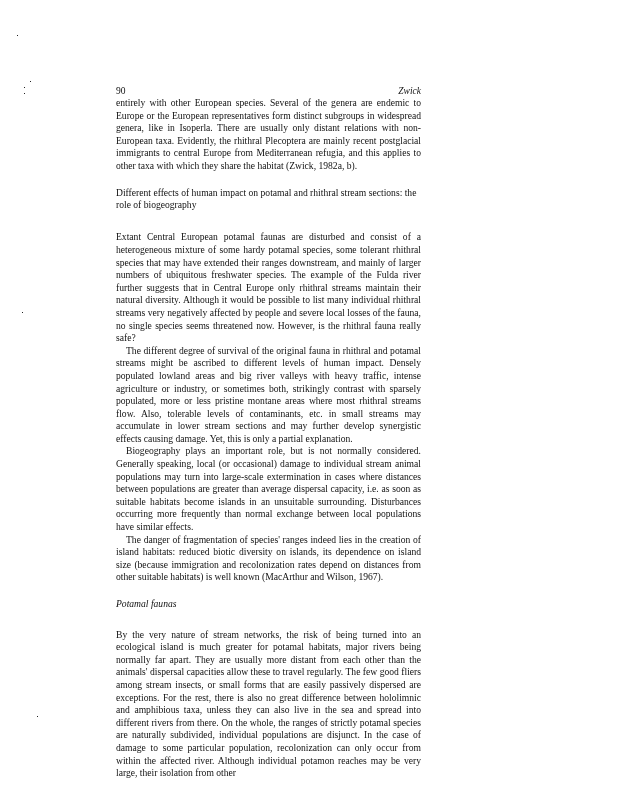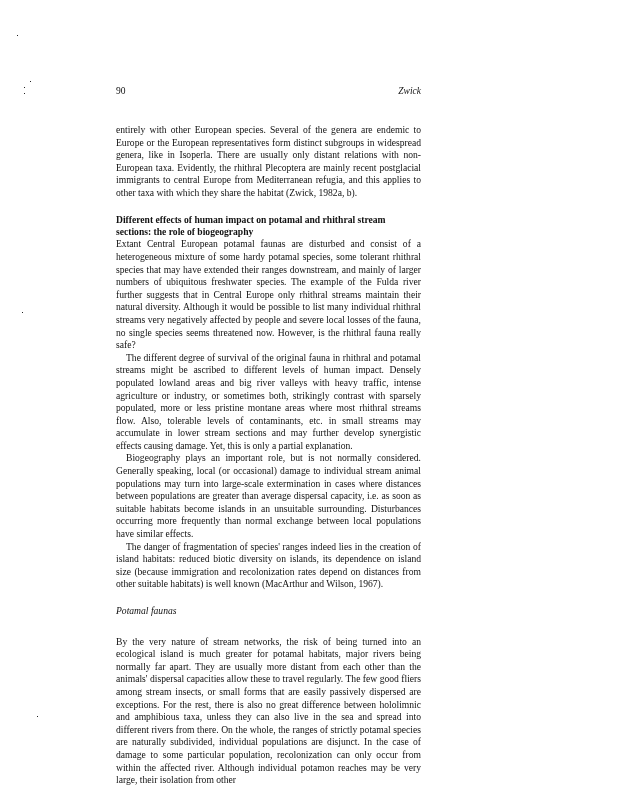--- a/index.html
+++ b/index.html
@@ -1,24 +1,24 @@
 <!DOCTYPE html>
 <html><head>
   <meta charset="utf-8">
   <style>
     html, body { margin: 0; padding: 0; background: #ffffff; }
     body { width: 618px; height: 800px; position: relative; overflow: hidden; font-family: "Liberation Serif", "DejaVu Serif", serif; color: #111; }
     .page { position: absolute; left: 0; top: 0; width: 618px; height: 800px; }
     .header { position: absolute; left: 116px; top: 86px; width: 305px; height: 14px; font-size: 9.5px; }
     .header .num { position: absolute; left: 0; top: 0; }
     .header .author { position: absolute; right: 0; top: 0; font-style: italic; font-family: Liberation Serif, serif; }
-    .body { position: absolute; left: 116px; top: 124px; width: 305px; font-size: 9.6px; line-height: 12.6px; text-align: justify; }
+    .body { position: absolute; left: 116px; top: 97px; width: 305px; font-size: 9.6px; line-height: 12.6px; text-align: justify; }
     p { margin: 0; }
     .indent { text-indent: 10px; }
-    .heading { font-weight: bold; margin-top: 14px; margin-bottom: 0; line-height: 12.4px; text-align: left; }
+    .heading { font-weight: normal; margin-top: 14px; margin-bottom: 20px; line-height: 12.4px; text-align: left; }
     .subheading { font-style: italic; margin-top: 14px; margin-bottom: 18px; }
     .dot { position: absolute; width: 1px; height: 1px; background: #222; }
   </style>
 </head>
 <body>
 
 <div class="page">
   <div class="dot" style="left:17px;top:35px;"></div>
   <div class="dot" style="left:30px;top:81px;"></div>
   <div class="dot" style="left:24px;top:87px;"></div>

